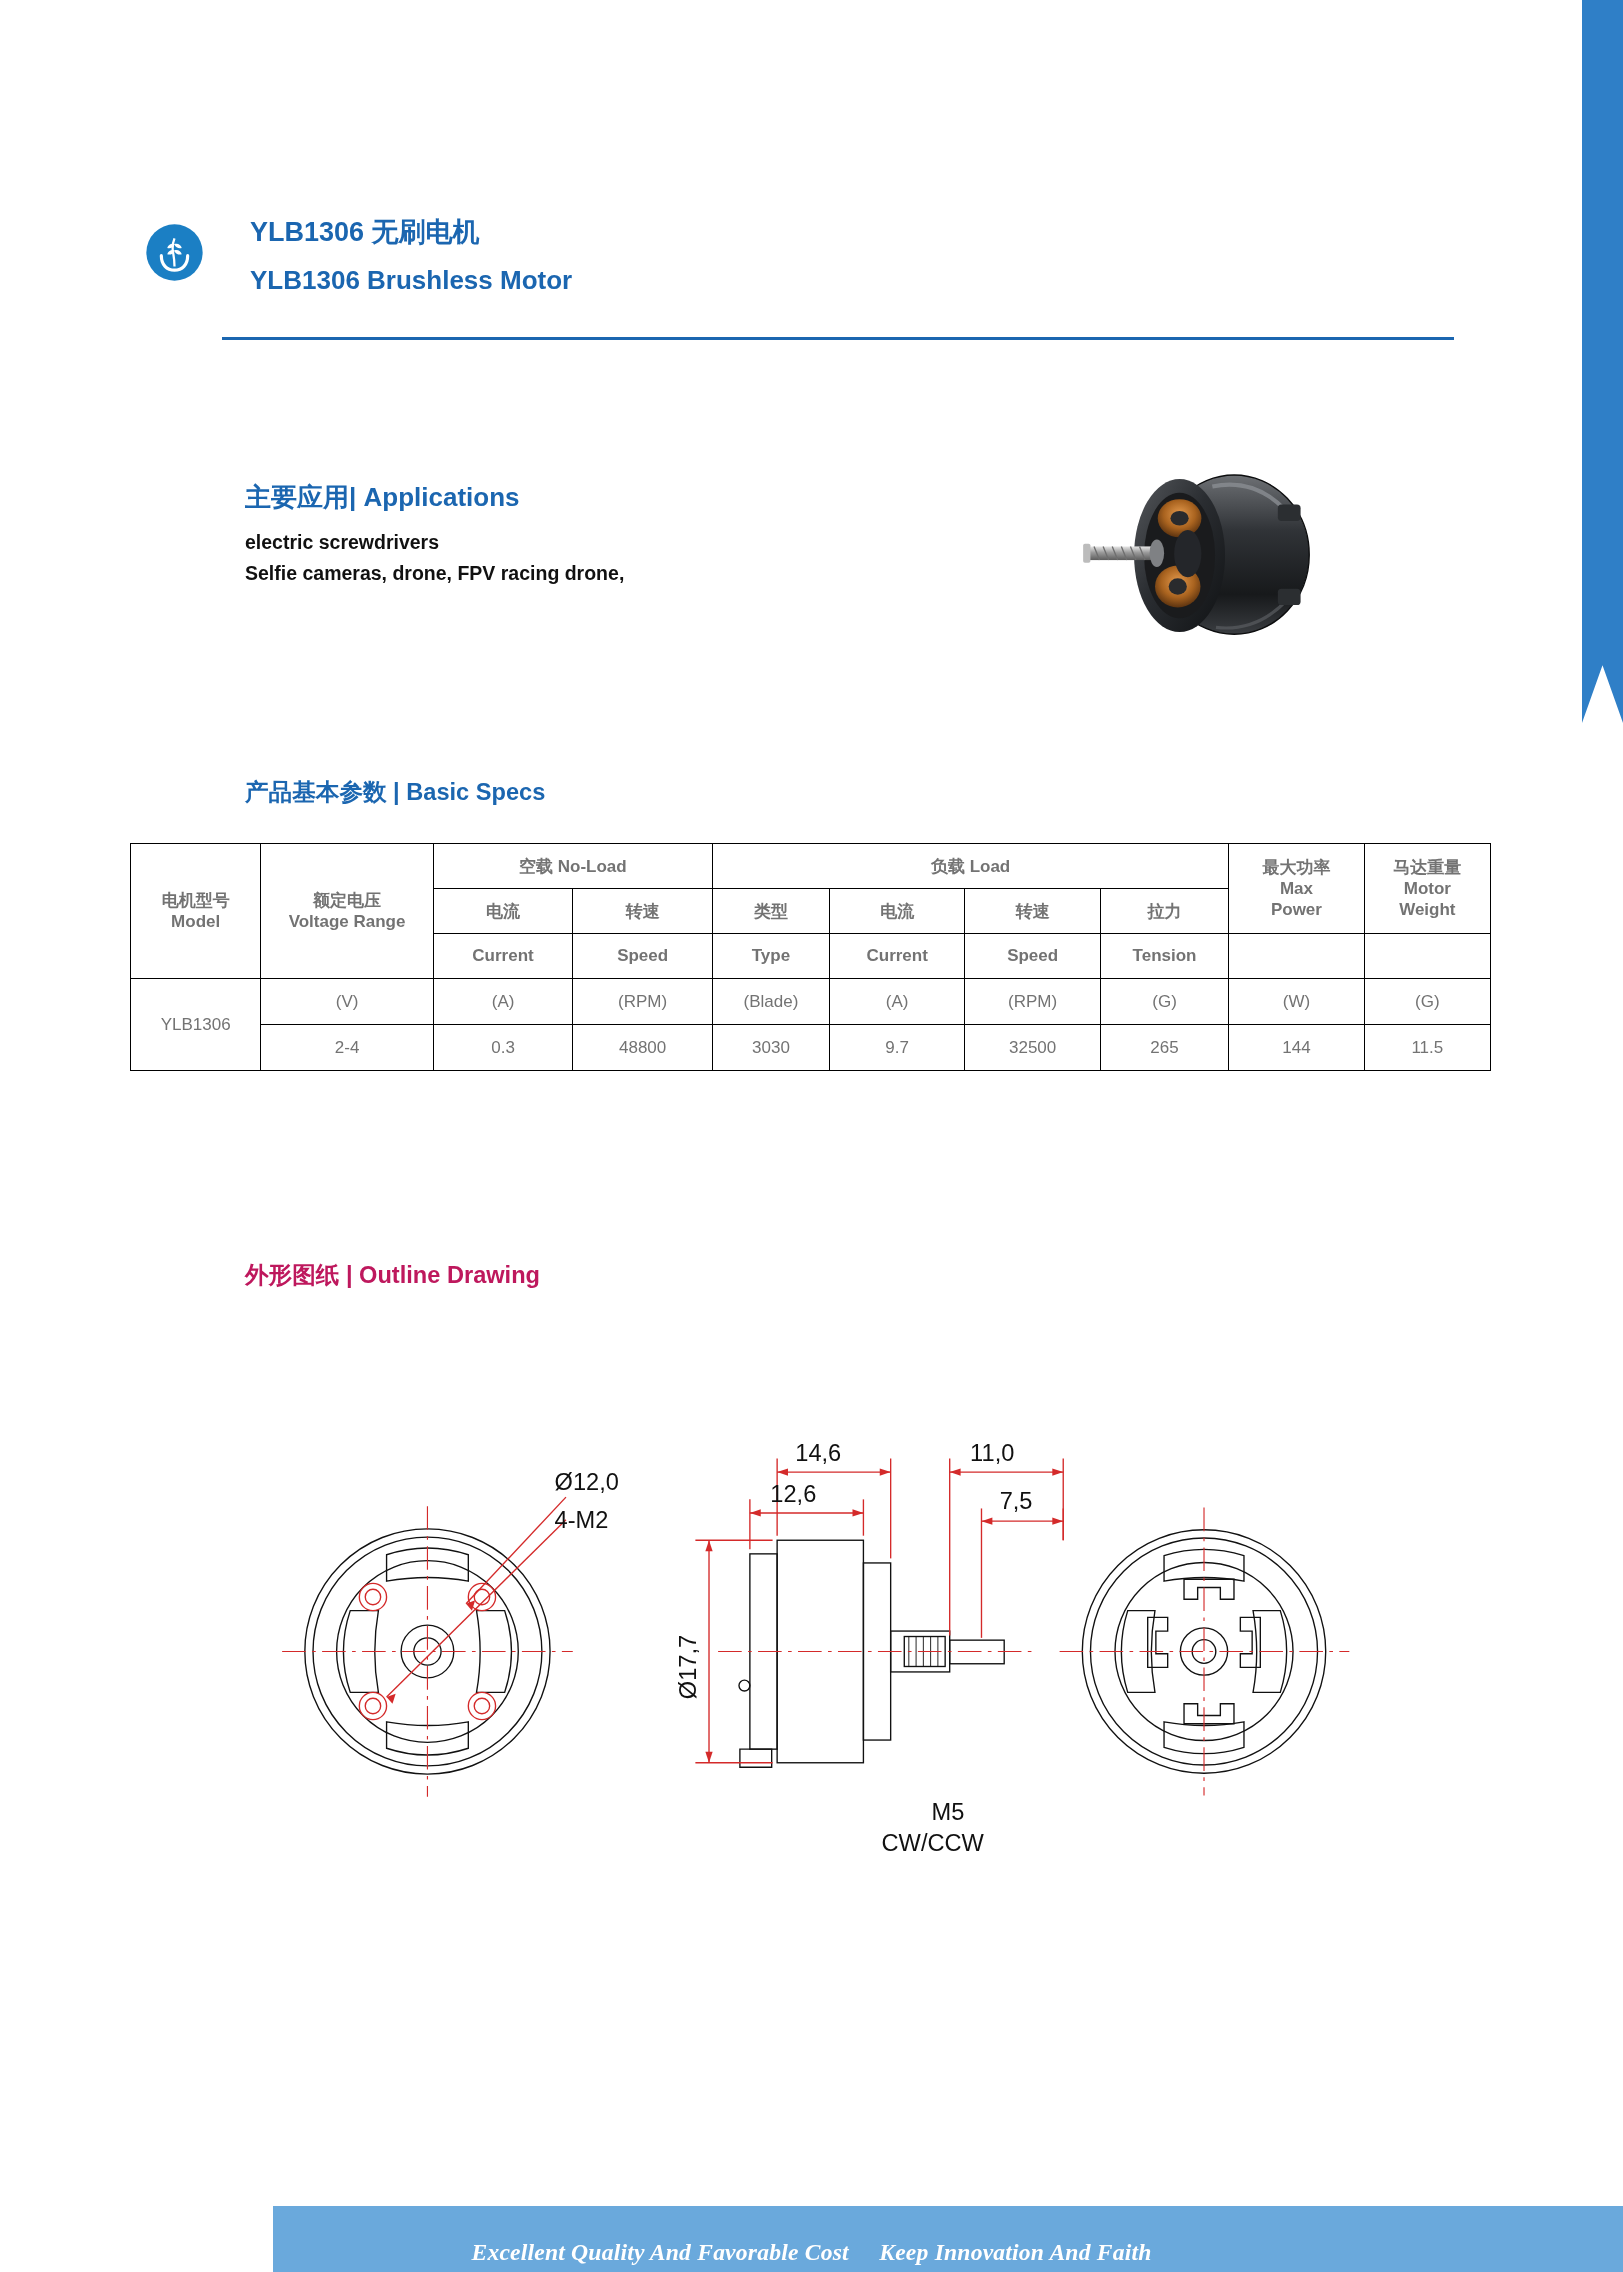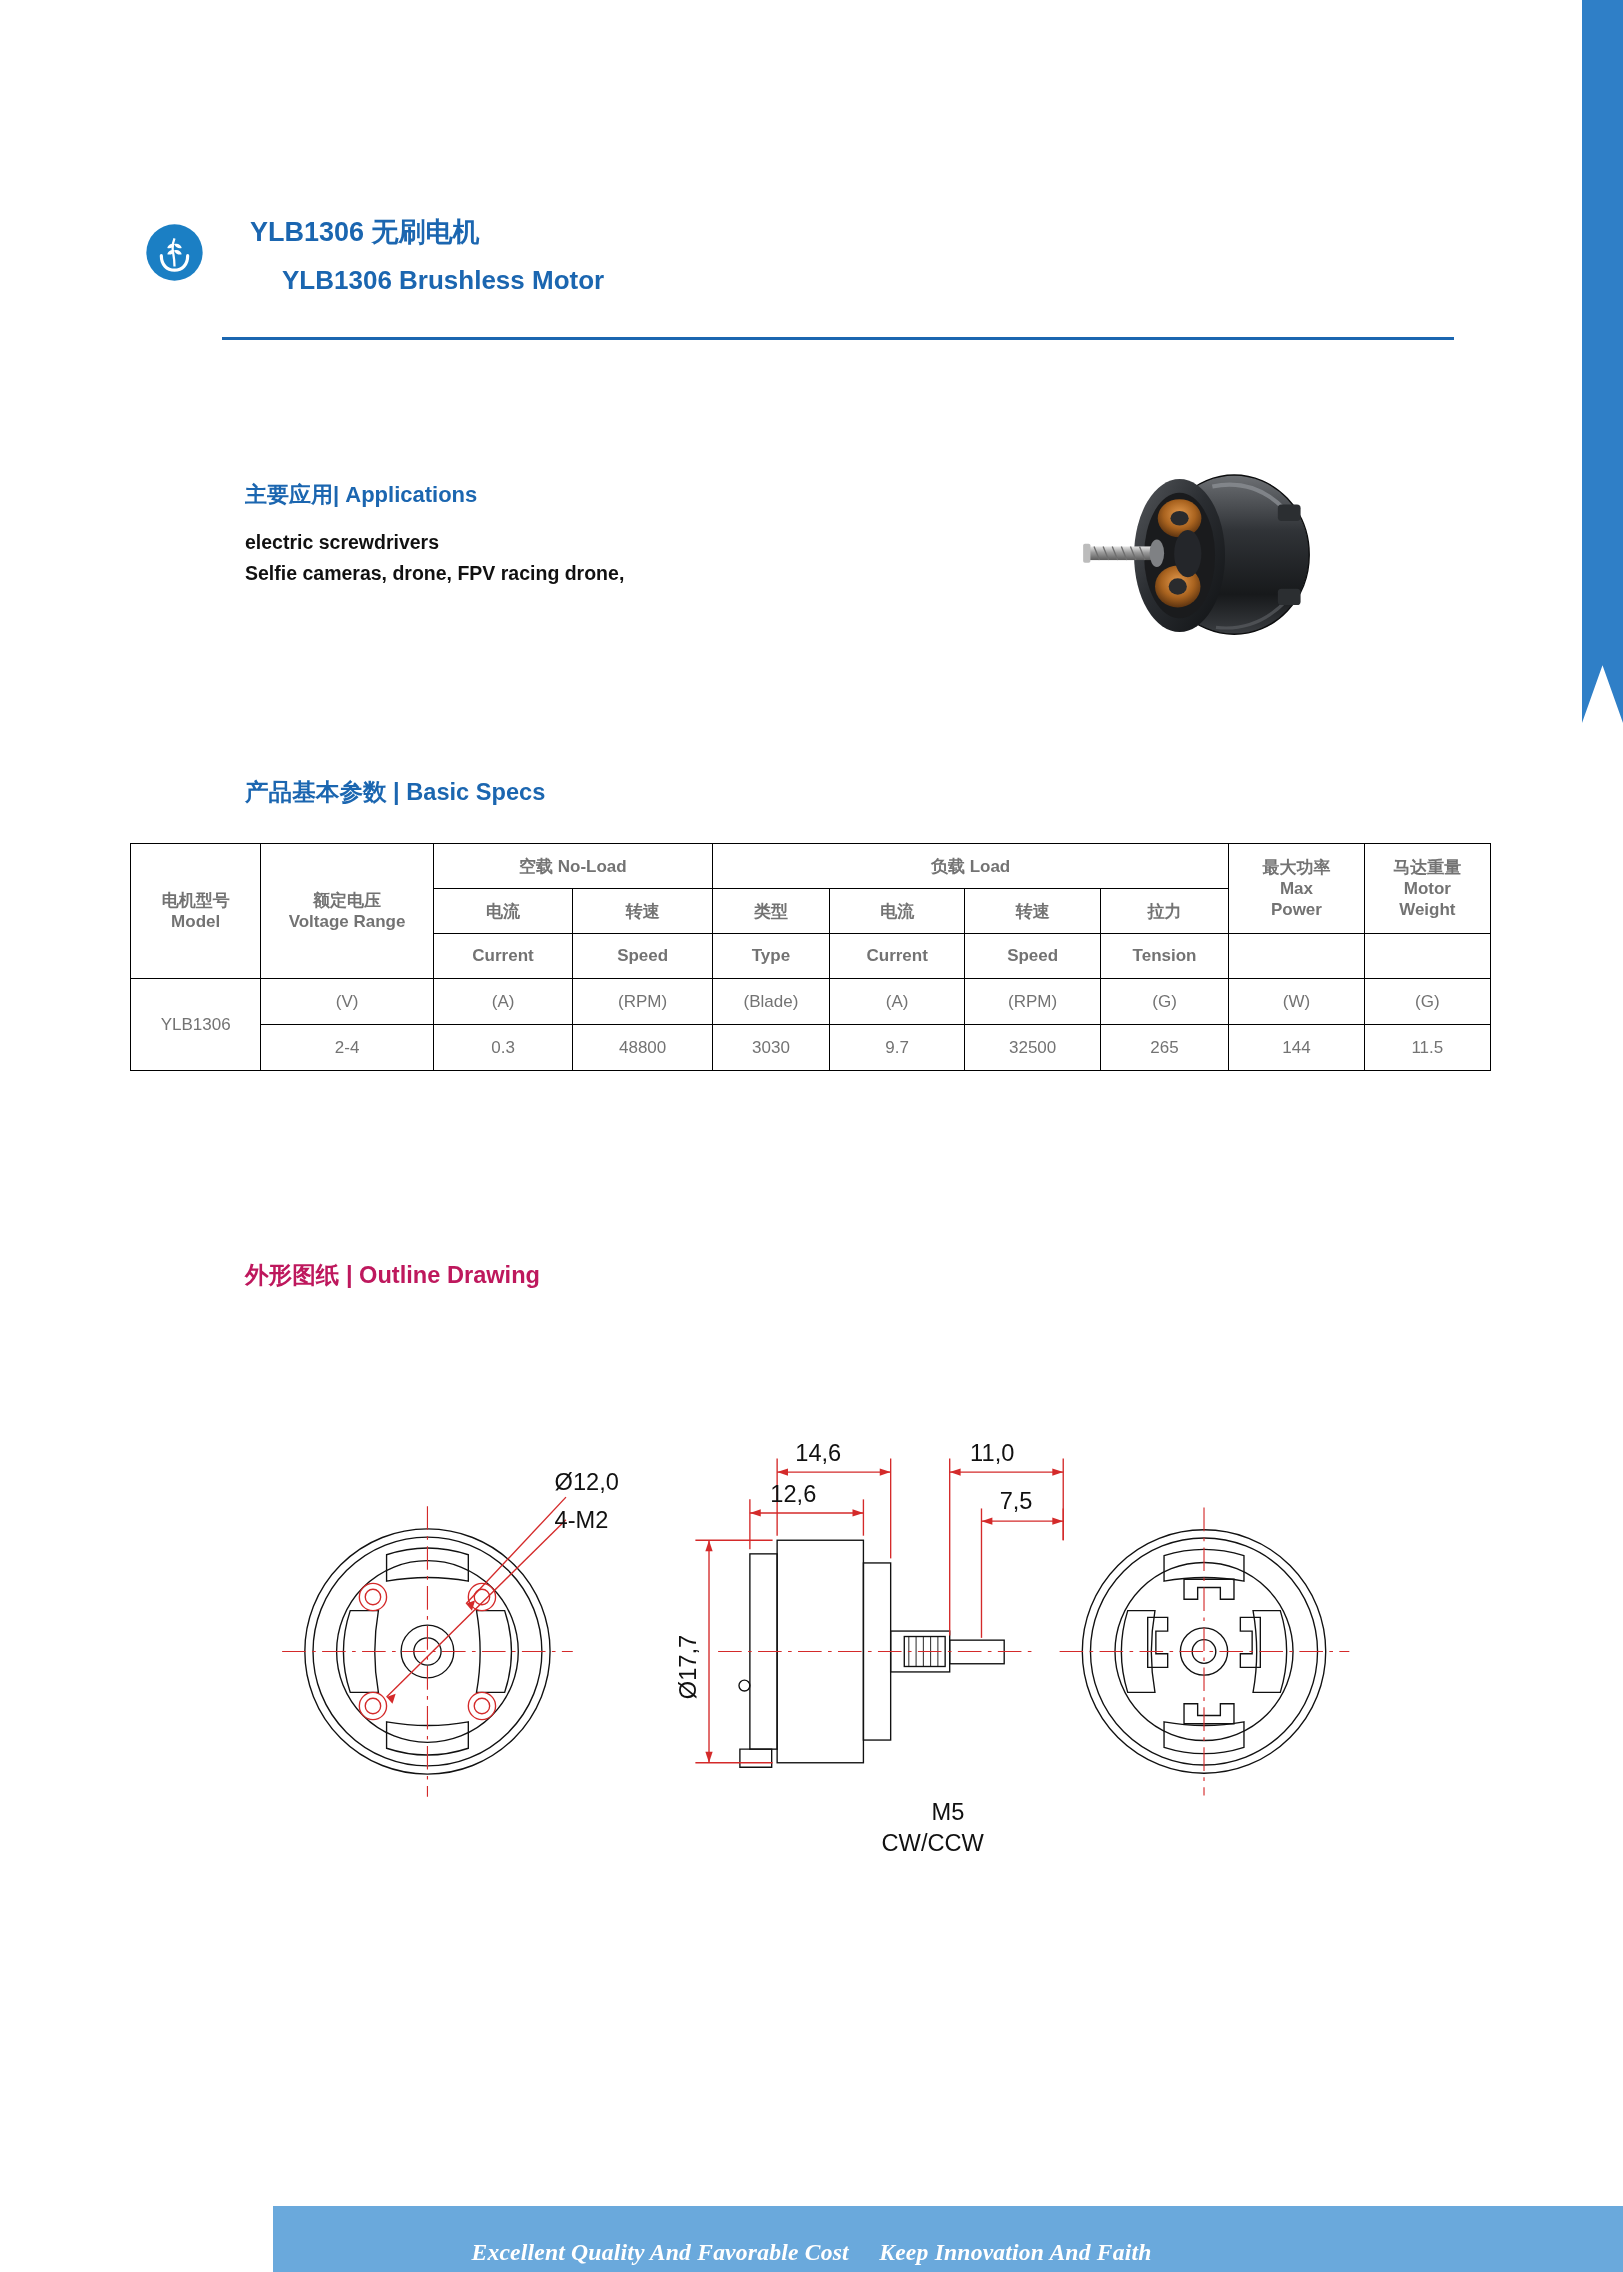--- a/index.html
+++ b/index.html
@@ -62,37 +62,36 @@
     letter-spacing: 0px;
   }
   .title-en {
     position: absolute;
     left: 114px;
     top: 51px;
     font-size: 26px;
     font-weight: bold;
     color: #1b66b0;
     white-space: nowrap;
-    margin-left: 32px;
   }
   .header-rule {
     position: absolute;
     left: 86px;
     top: 123px;
     width: 1232px;
     height: 3.2px;
     background: #1b66b0;
   }
 
   
   .sec-applications-title {
     position: absolute;
     left: 245px;
     top: 480px;
-    font-size: 22px;
+    font-size: 26px;
     font-weight: bold;
     color: #1b66b0;
     white-space: nowrap;
   }
   .app-text {
     position: absolute;
     left: 245px;
     top: 527px;
     width: 773px;
     color: #111111;

